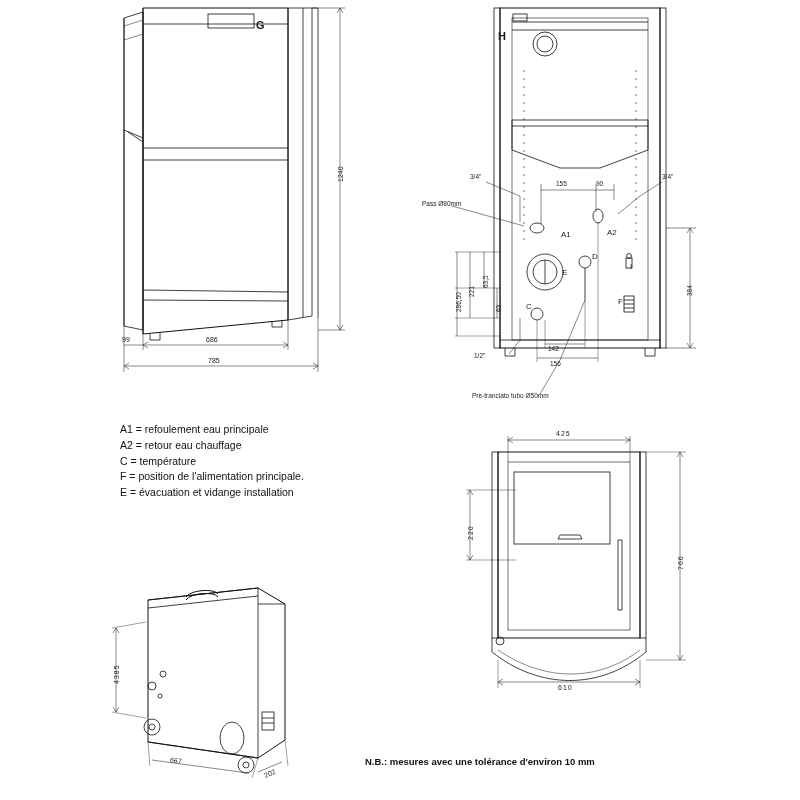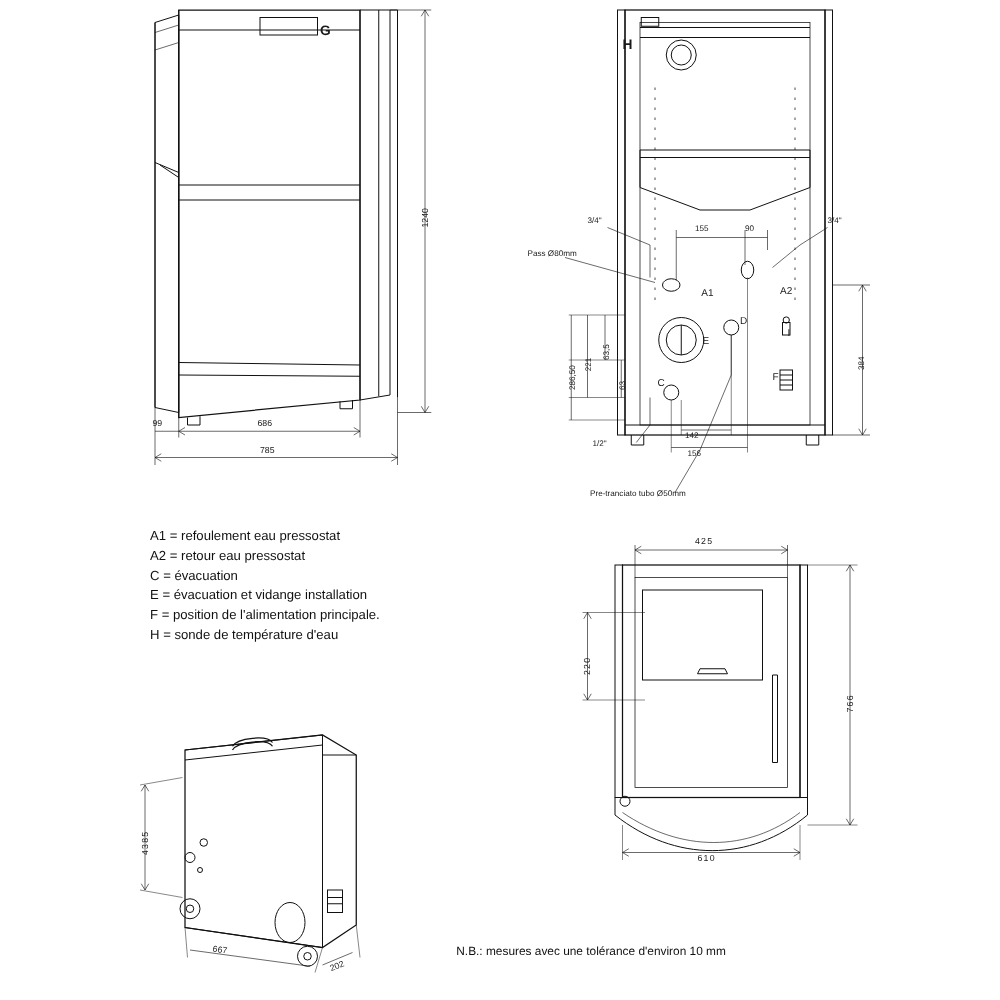--- a/index.html
+++ b/index.html
@@ -3,21 +3,21 @@
 <meta charset="utf-8">
 <style>
   html,body{margin:0;padding:0;background:#ffffff;}
   body{width:800px;height:800px;position:relative;overflow:hidden;
        font-family:"Liberation Sans", sans-serif;color:#1a1a1a;}
   .stage{position:absolute;left:0;top:0;width:800px;height:800px;}
   svg{position:absolute;left:0;top:0;width:800px;height:800px;}
   .lbl{position:absolute;white-space:nowrap;}
   .legend{position:absolute;left:120px;top:422px;width:300px;}
   .legend div{font-size:10.5px;line-height:15.8px;color:#111;}
-  .note{position:absolute;left:365px;top:756px;font-size:9.5px;font-weight:normal;color:#111;}
+  .note{position:absolute;left:365px;top:756px;font-size:9.5px;font-weight:bold;color:#111;}
   .tiny{font-size:6.5px;}
   .small{font-size:7px;}
   .mid{font-size:8px;}
   .big{font-size:11px;font-weight:bold;}
   .rot{transform-origin:0 0;}
 </style>
 </head>
 <body>
 
 <div class="stage">
@@ -197,21 +197,21 @@
 </svg>
 
 <div class="lbl big" style="left:256px;top:19px;">G</div>
 <div class="lbl small rot" style="left:337px;top:182px;transform:rotate(-90deg);">1240</div>
 <div class="lbl small" style="left:206px;top:336px;">686</div>
 <div class="lbl small" style="left:208px;top:357px;">785</div>
 <div class="lbl small" style="left:122px;top:336px;">99</div>
 
 <div class="lbl big" style="left:498px;top:30px;">H</div>
 <div class="lbl mid" style="left:537px;top:230px;margin-left:24px;">A1</div>
-<div class="lbl mid" style="left:624px;top:228px;">A2</div>
+<div class="lbl mid" style="left:607px;top:228px;">A2</div>
 <div class="lbl mid" style="left:526px;top:302px;">C</div>
 <div class="lbl mid" style="left:592px;top:252px;">D</div>
 <div class="lbl mid" style="left:562px;top:268px;">E</div>
 <div class="lbl mid" style="left:618px;top:297px;">F</div>
 <div class="lbl mid" style="left:630px;top:262px;">I</div>
 
 <div class="lbl tiny" style="left:422px;top:200px;">Pass Ø80mm</div>
 <div class="lbl tiny" style="left:470px;top:173px;">3/4"</div>
 <div class="lbl tiny" style="left:662px;top:173px;">3/4"</div>
 <div class="lbl tiny" style="left:474px;top:352px;">1/2"</div>
@@ -230,23 +230,22 @@
 <div class="lbl small" style="left:556px;top:430px;letter-spacing:1px;">425</div>
 <div class="lbl small rot" style="left:467px;top:540px;transform:rotate(-90deg);letter-spacing:1px;">220</div>
 <div class="lbl small rot" style="left:677px;top:570px;transform:rotate(-90deg);letter-spacing:1px;">766</div>
 <div class="lbl small" style="left:558px;top:684px;letter-spacing:1px;">610</div>
 
 <div class="lbl small rot" style="left:113px;top:684px;transform:rotate(-90deg);letter-spacing:1px;">4385</div>
 <div class="lbl small" style="left:170px;top:757px;transform:rotate(8deg);">667</div>
 <div class="lbl small" style="left:264px;top:770px;transform:rotate(-22deg);">202</div>
 
 <div class="legend">
-  <div>A1 = refoulement eau pressostat</div>
-  <div>A2 = retour eau pressostat</div>
-  <div>C = évacuation</div>
+  <div>A1 = refoulement eau principale</div>
+  <div>A2 = retour eau chauffage</div>
+  <div>C = température</div>
+  <div>F = position de l'alimentation principale.</div>
   <div>E = évacuation et vidange installation</div>
-  <div>F = position de l'alimentation principale.</div>
-  <div>H = sonde de température d'eau</div>
 </div>
 
 <div class="note">N.B.: mesures avec une tolérance d'environ 10 mm</div>
 
 </div>
 
 </body></html>

